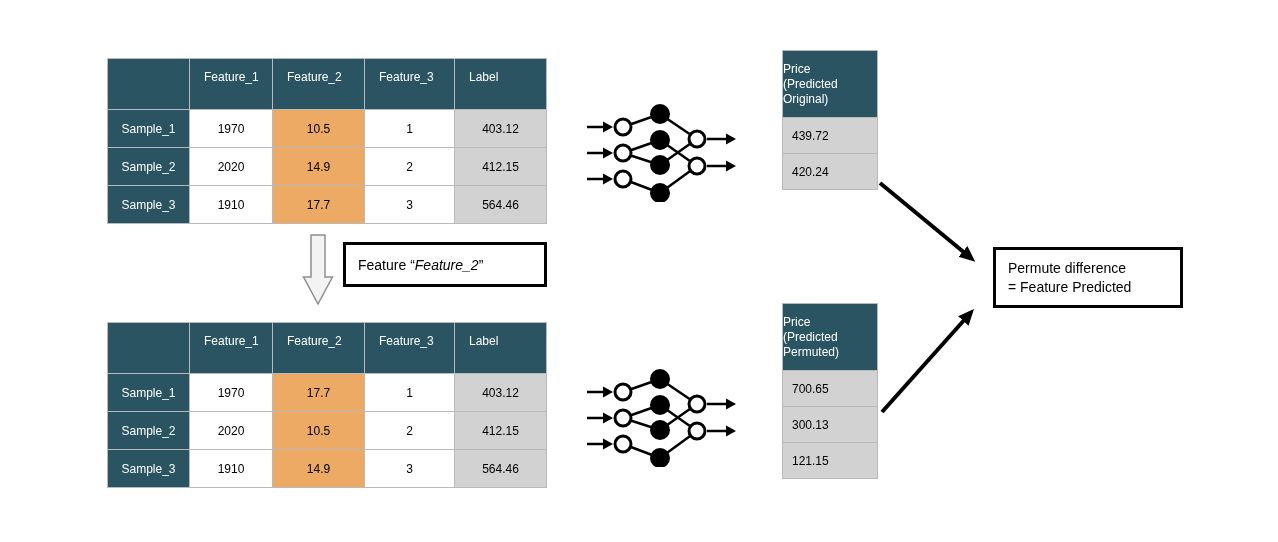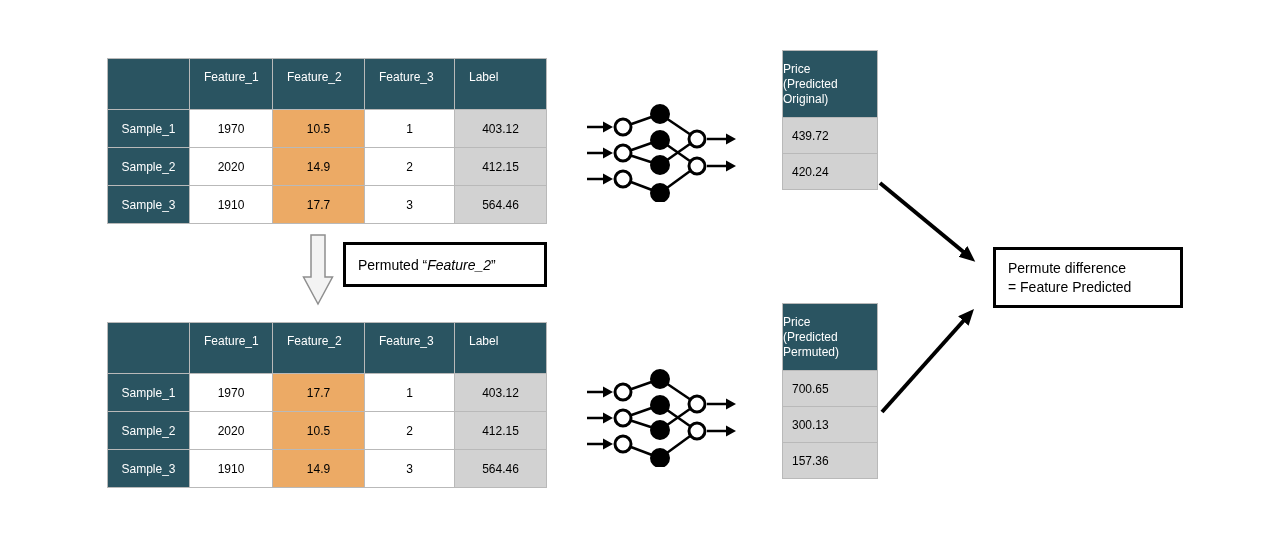--- a/index.html
+++ b/index.html
@@ -146,21 +146,21 @@
       <td class="lab">564.46</td>
     </tr>
   </tbody>
     </table>
 
   <svg class="permute-arrow-svg" width="32" height="72" viewBox="0 0 32 72">
     <path d="M9,1 L23,1 L23,43 L30.5,43 L16,70 L1.5,43 L9,43 Z" style="fill:var(--permute-arrow-fill); stroke:var(--permute-arrow-stroke); stroke-width:1.5;"></path>
   </svg>
 
   <div class="permute-box">
-    <span>Permuted “</span>
+    <span>Feature “</span>
       <em>Feature_2</em>
       <span>”</span>
   </div>
 
   <table class="data-table" style="left:107px; top:322px;">
     <colgroup>
         <col style="width:82px">
         <col style="width:83px">
         <col style="width:92px">
         <col style="width:90px">
@@ -289,21 +289,21 @@
     <div class="price-cell">439.72</div>
     <div class="price-cell">420.24</div>
   </div>
 
   <div class="price-col price-bottom">
     <div class="price-hdr">Price
 (Predicted
 Permuted)</div>
     <div class="price-cell">700.65</div>
     <div class="price-cell">300.13</div>
-    <div class="price-cell">157.36</div>
+    <div class="price-cell">121.15</div>
   </div>
 
   <svg class="flow-overlay" width="1278" height="542" viewBox="0 0 1278 542">
     <defs>
       <marker id="arrowhead" markerUnits="userSpaceOnUse" markerWidth="20" markerHeight="16" refX="4" refY="7" orient="auto">
         <path d="M0,0 L16,7 L0,14 Z" fill="#000"></path>
       </marker>
     </defs>
     <line x1="880" y1="183" x2="966" y2="254" stroke="#000" stroke-width="4" marker-end="url(#arrowhead)"></line>
     <line x1="882" y1="412" x2="966" y2="318" stroke="#000" stroke-width="4" marker-end="url(#arrowhead)"></line>

